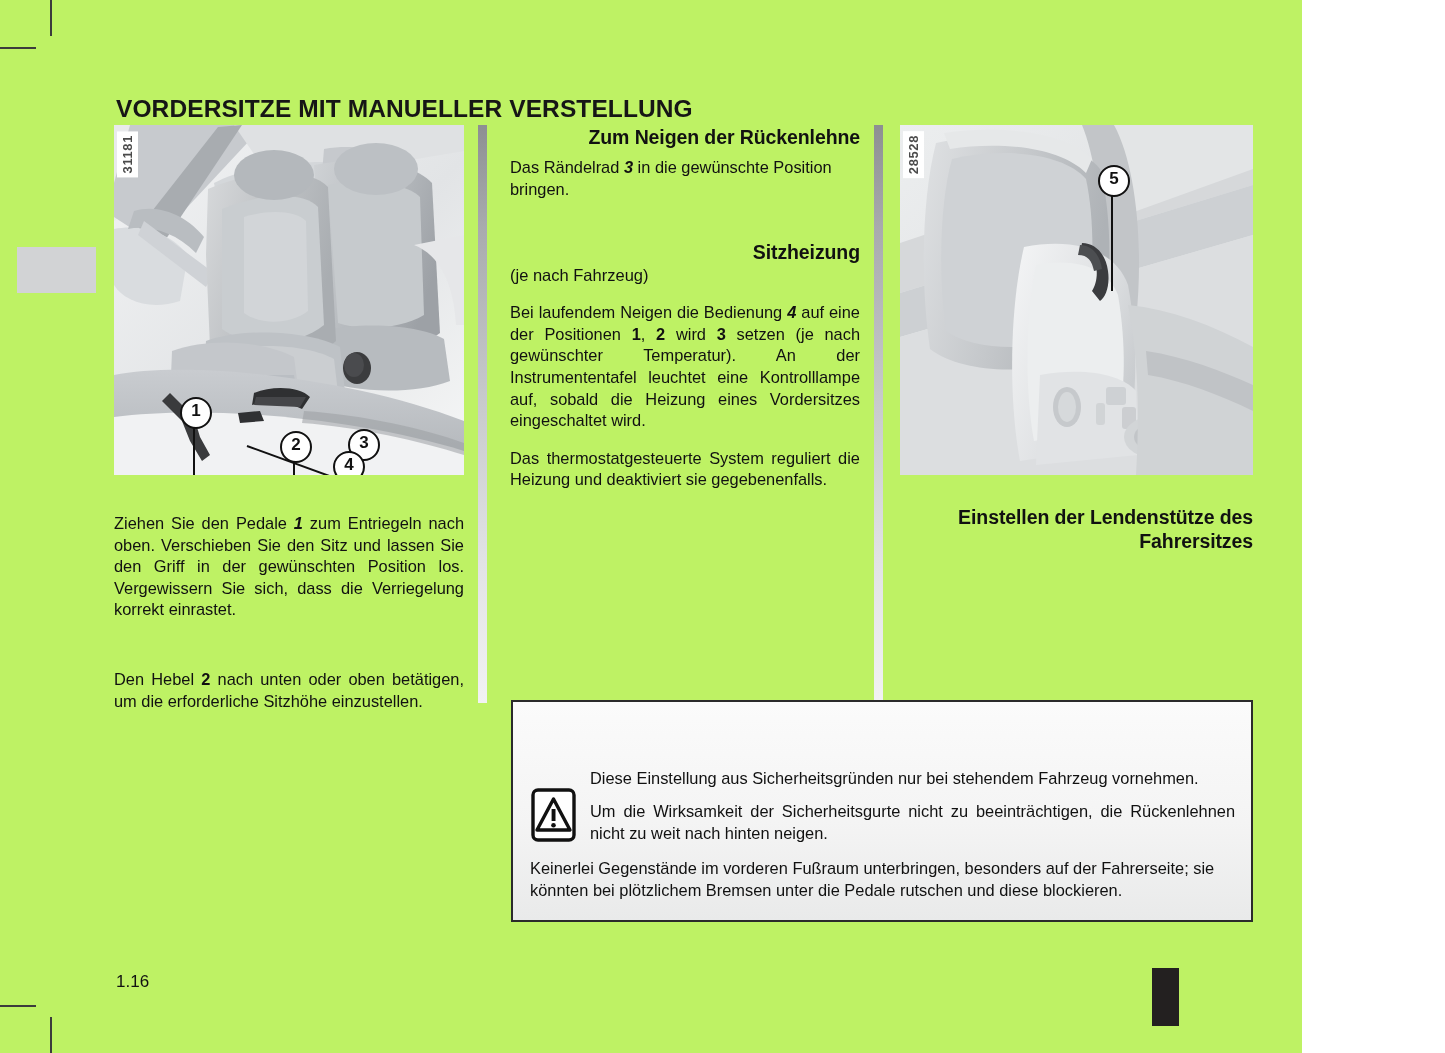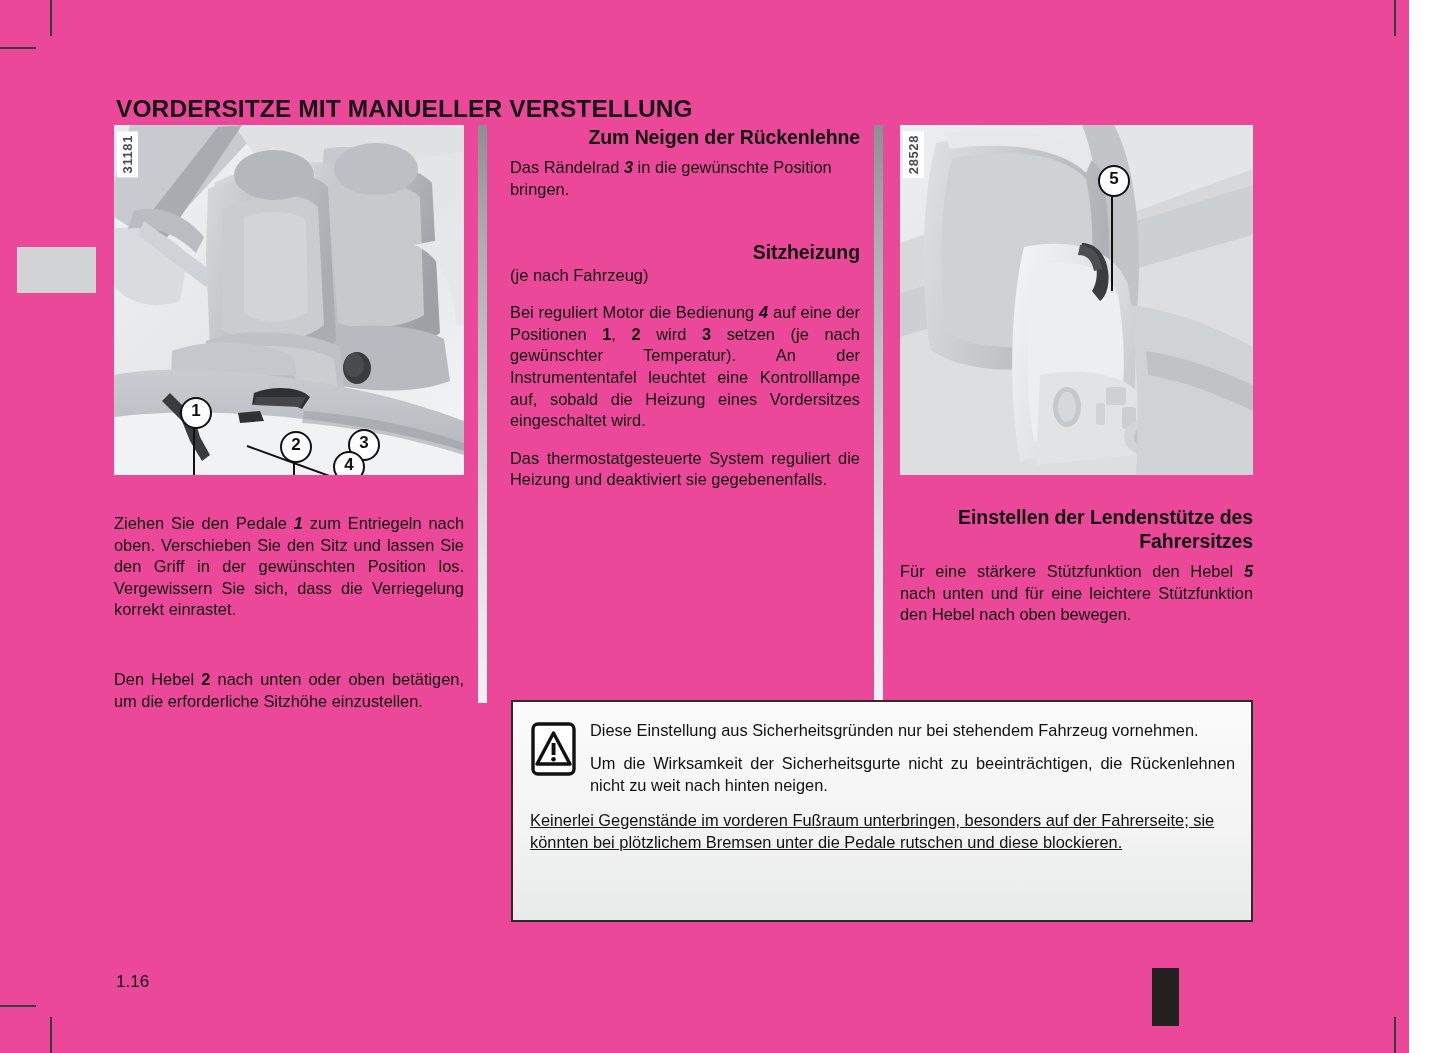--- a/index.html
+++ b/index.html
@@ -6,23 +6,23 @@
     margin: 0;
     padding: 0;
     background: #ffffff;
   }
   body {
     font-family: "Liberation Sans", sans-serif;
     color: #1a1a1a;
   }
   #page {
     position: relative;
-    width: 1409px;
+    width: 1302px;
     height: 1053px;
-    background: #ec4899;
+    background: #bef264;
     overflow: hidden;
   }
 
   
   .crop {
     position: absolute;
     background: #3c3c3c;
   }
   .crop-tl-v { left: 50px; top: 0px; width: 2px; height: 36px; }
   .crop-tl-h { left: 0px; top: 47px; width: 36px; height: 2px; }
@@ -164,37 +164,37 @@
     position: absolute;
     left: 511px;
     top: 700px;
     width: 742px;
     height: 222px;
     box-sizing: border-box;
     border: 2px solid #2b2b2b;
     background: linear-gradient(to bottom, #fbfbfb 0%, #f4f4f4 55%, #e9eaea 100%);
     padding: 17px 16px 0 17px;
   }
-  .warn-top { display: flex; align-items: flex-start; }
+  .warn-top { display: flex; align-items: flex-end; margin-top: 48px; }
   .warn-icon {
     flex: 0 0 auto;
     width: 45px;
     height: 58px;
     margin: 1px 14px 0 1px;
   }
   .warn-texts { flex: 1 1 auto; }
   .warn-p {
     margin: 0;
     font-size: 16.4px;
     line-height: 22px;
     color: #111;
     text-align: justify;
   }
   .warn-gap { height: 11px; }
-  .warn-bottom { margin-top: 13px; text-decoration: underline; }
+  .warn-bottom { margin-top: 13px; }
   .warn-bottom .warn-p { text-align: left; }
 
   
   .page-num {
     position: absolute;
     left: 116px;
     top: 936px;
     font-size: 17px;
     color: #111;
     margin-top: 36px;
@@ -326,21 +326,21 @@
   <div class="col col-mid">
     <h2 class="sec">Zum Neigen der Rückenlehne</h2>
     <div class="sp-s"></div>
     <p class="body"><span>Das Rändelrad </span><b class="num">3</b><span> in die gewünschte Position bringen.</span></p>
 
     <div class="sp-xl"></div>
 
     <h2 class="sec">Sitzheizung</h2>
     <div class="subnote">(je nach Fahrzeug)</div>
     <div class="sp-m"></div>
-    <p class="body just"><span>Bei reguliert Motor die Bedienung </span><b class="num">4</b><span> auf eine der Positionen </span><b class="nm">1</b><span>, </span><b class="nm">2</b><span> wird </span><b class="nm">3</b><span> setzen (je nach gewünschter Temperatur). An der Instrumententafel leuchtet eine Kontrolllampe auf, sobald die Heizung eines Vordersitzes eingeschaltet wird.</span></p>
+    <p class="body just"><span>Bei laufendem Neigen die Bedienung </span><b class="num">4</b><span> auf eine der Positionen </span><b class="nm">1</b><span>, </span><b class="nm">2</b><span> wird </span><b class="nm">3</b><span> setzen (je nach gewünschter Temperatur). An der Instrumententafel leuchtet eine Kontrolllampe auf, sobald die Heizung eines Vordersitzes eingeschaltet wird.</span></p>
     <div class="sp-m"></div>
     <p class="body just">Das thermostatgesteuerte System reguliert die Heizung und deaktiviert sie gegebenenfalls.</p>
   </div>
 
   <div class="col col-right">
 
     <div class="figure fig-right">
       <svg class="photo" viewBox="0 0 353 350" preserveAspectRatio="none">
         <defs>
           <linearGradient id="bgR" x1="0" y1="0" x2="1" y2="1">
@@ -395,21 +395,20 @@
       <div class="fig-id">28528</div>
 
       <div class="leader" style="left:211px; top:68px; width:2px; height:98px;"></div>
       <div class="callout" style="left:198px; top:40px;">5</div>
     </div>
 
     <div class="sp-l"></div>
 
     <h2 class="sec">Einstellen der Lendenstütze des Fahrersitzes</h2>
     <div class="sp-s"></div>
-    <p class="body just"><span>Für eine stärkere Stützfunktion den Hebel </span><b class="num">5</b><span> nach unten und für eine leichtere Stützfunktion den Hebel nach oben bewegen.</span></p>
   </div>
 
   <div class="warning-box">
     <div class="warn-top">
       <svg class="warn-icon" viewBox="0 0 45 58">
         <rect x="2" y="4" width="41" height="50" rx="5" ry="5" fill="#ffffff" stroke="#111111" stroke-width="3.4"></rect>
         <path d="M22.5 13 L39 44 L6 44 Z" fill="none" stroke="#111111" stroke-width="3.4" stroke-linejoin="round"></path>
         <rect x="20.6" y="23" width="3.9" height="12" fill="#111111"></rect>
         <circle cx="22.5" cy="39.2" r="2.3" fill="#111111"></circle>
       </svg>

